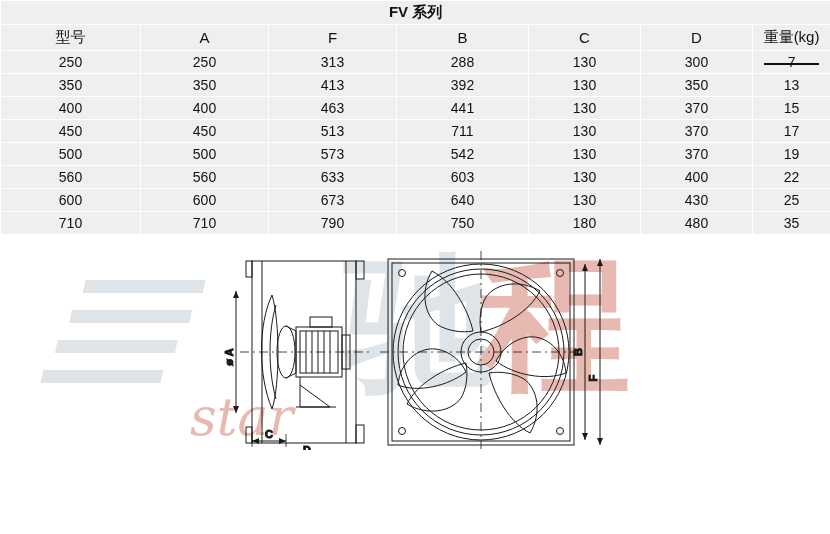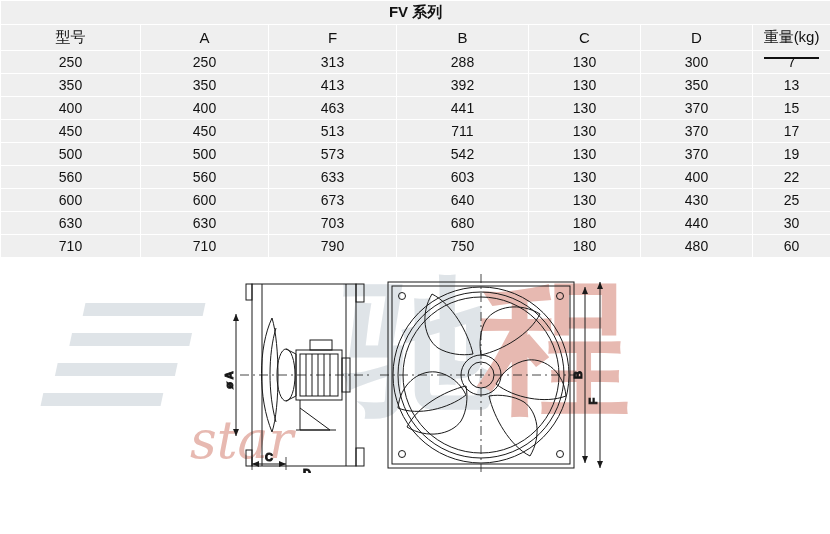--- a/index.html
+++ b/index.html
@@ -43,21 +43,21 @@
     font-size: 15px;
     height: 23px;
   }
   .header-row td {
     font-weight: normal;
     font-size: 15px;
     height: 25px;
   }
   .header-row td.underline-cell span {
     border-bottom: 2px solid #111111;
-    padding-bottom: 12px;
+    padding-bottom: 18px;
   }
   .data-row td {
     height: 22px;
   }
 
   
   col.c0 { width: 140px; }
   col.c1 { width: 128px; }
   col.c2 { width: 128px; }
   col.c3 { width: 132px; }
@@ -179,36 +179,27 @@
       <tr class="data-row">
         <td>600</td>
         <td>600</td>
         <td>673</td>
         <td>640</td>
         <td>130</td>
         <td>430</td>
         <td>25</td>
       </tr>
       <tr class="data-row">
-        <td>630</td>
-        <td>630</td>
-        <td>703</td>
-        <td>680</td>
-        <td>180</td>
-        <td>440</td>
-        <td>30</td>
-      </tr>
-      <tr class="data-row">
         <td>710</td>
         <td>710</td>
         <td>790</td>
         <td>750</td>
         <td>180</td>
         <td>480</td>
-        <td>60</td>
+        <td>35</td>
       </tr>
     </tbody>
   </table>
 
   <div class="drawing">
 
     <svg class="watermark" width="830" height="215" viewBox="0 0 830 215">
 
       <g fill="#dfe4e8">
         <rect x="95" y="45" width="120" height="13" transform="skewX(-12)"></rect>

